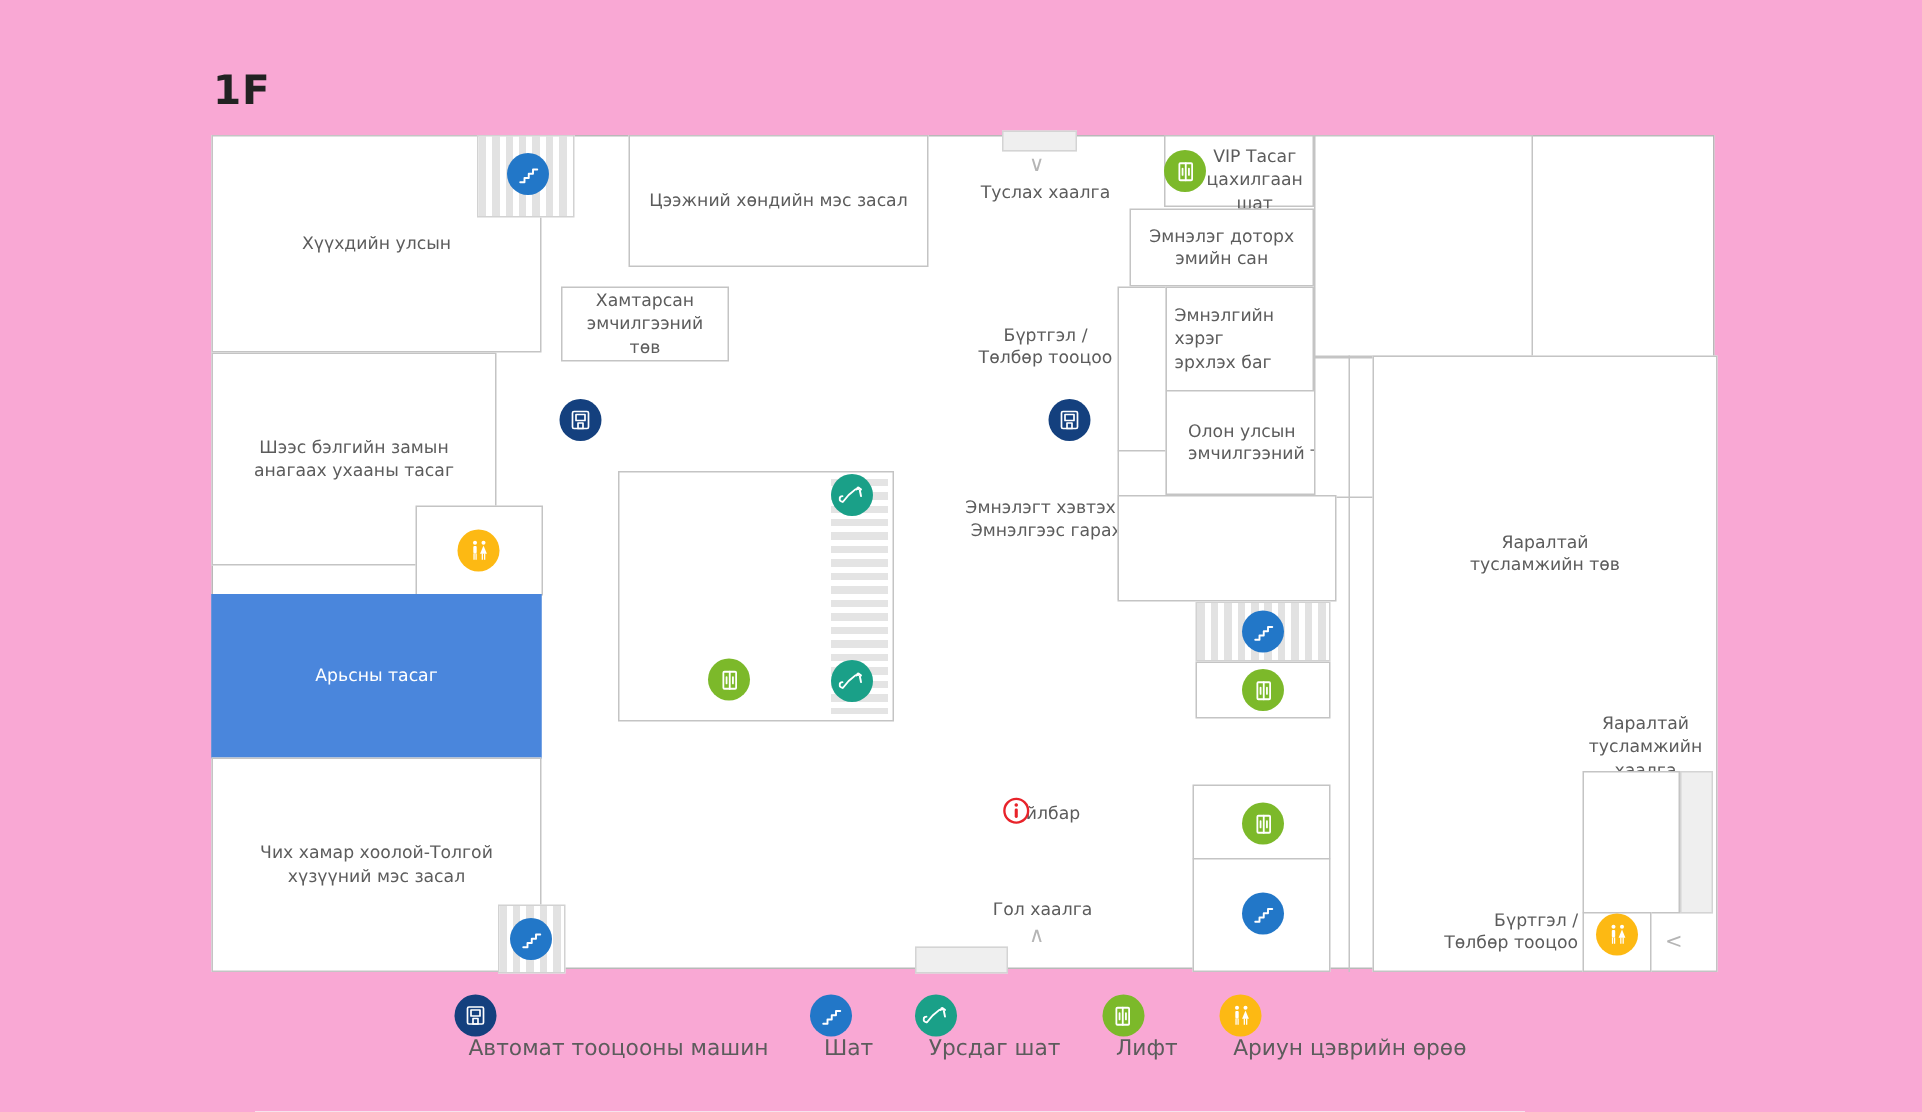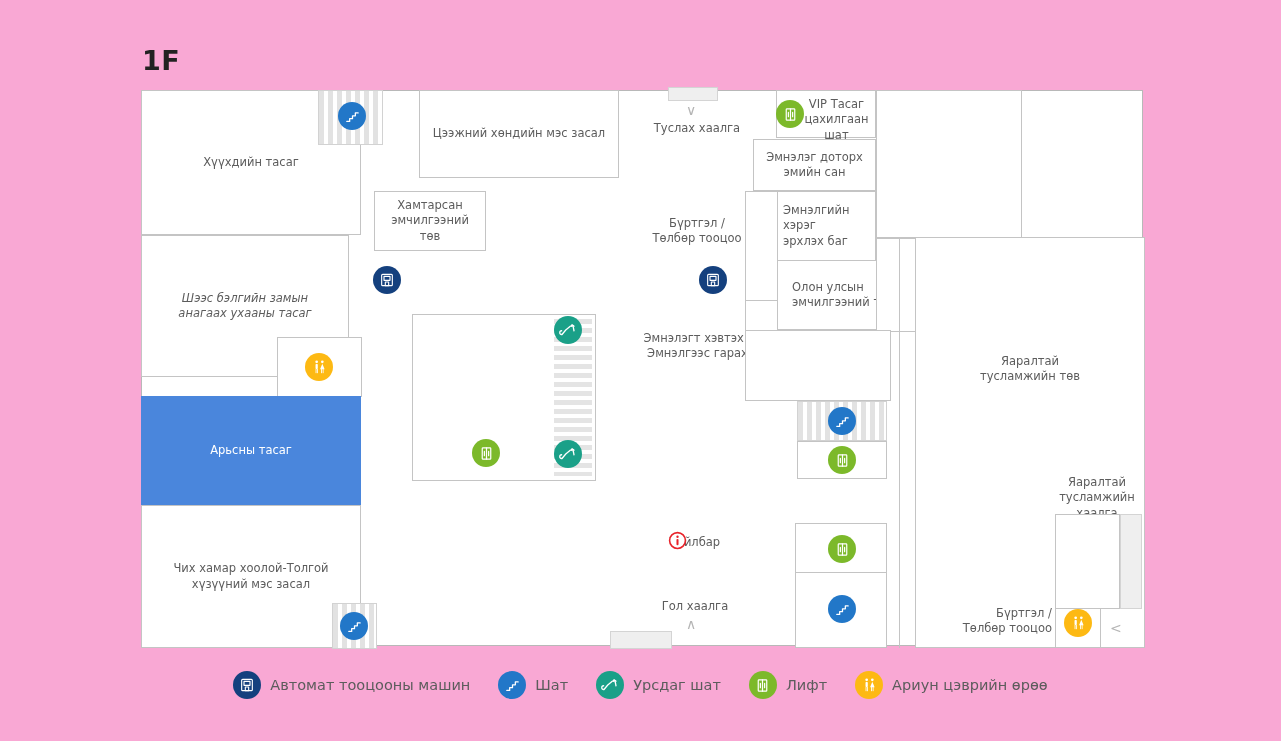--- a/index.html
+++ b/index.html
@@ -136,22 +136,22 @@
     left: 0; top: 665px;
     width: 1281px;
     height: 40px;
     display: flex;
     align-items: center;
     justify-content: center;
     gap: 0px;
   }
   .legend-item {
     display: flex;
-    align-items: center;
     margin: 0 14px;
+    flex-direction: column;
   }
   .legend-item .poi {
     position: relative;
     width: 28px; height: 28px;
     flex: 0 0 28px;
   }
   .legend-item .ltxt {
     margin-left: 9px;
     font-size: 14.5px;
     color: #5c5c5c;
@@ -161,24 +161,24 @@
 </head>
 <body>
 
 <div id="app">
 
   <div id="floor-title">1F</div>
 
   <div id="map">
 
     <div class="room" style="left:-1px; top:-1px; width:220px; height:145px;">
-      <span class="lbl">Хүүхдийн тасаг</span>
-    </div>
-
-    <div class="room" style="left:-1px; top:144px; width:208px; height:142px;font-style:italic;">
+      <span class="lbl">Хүүхдийн улсын</span>
+    </div>
+
+    <div class="room" style="left:-1px; top:144px; width:190px; height:142px;">
       <span class="lbl">Шээс бэлгийн замын
 анагаах ухааны тасаг</span>
     </div>
 
     <div class="room" style="left:135px; top:246px; width:85px; height:60px;"></div>
 
     <div class="room highlight" style="left:-1px; top:305px; width:220px; height:110px;">
       <span class="lbl">Арьсны тасаг</span>
     </div>
 
@@ -198,21 +198,21 @@
     <div class="poi stairs" style="left:198px; top:521px;">
       <svg width="17" height="17" viewBox="0 0 24 24" fill="none" stroke="#ffffff" stroke-width="1.8" stroke-linecap="round" stroke-linejoin="round">
         <polyline points="4,19 8,19 8,15 12,15 12,11 16,11 16,7 20,7"></polyline>
       </svg>
     </div>
 
     <div class="room" style="left:277px; top:-1px; width:200px; height:88px;">
       <span class="lbl">Цээжний хөндийн мэс засал</span>
     </div>
 
-    <div class="room" style="left:232px; top:100px; width:112px; height:60px;">
+    <div class="room" style="left:232px; top:100px; width:112px; height:50px;">
       <span class="lbl">Хамтарсан
 эмчилгээний төв</span>
     </div>
 
     <div class="room" style="left:270px; top:223px; width:184px; height:167px;"></div>
 
     <div class="escband" style="left:412px; top:228px; width:38px; height:157px;"></div>
 
     <div class="poi escalator" style="left:412px; top:225px;">
       <svg width="18" height="18" viewBox="0 0 24 24" fill="none" stroke="#ffffff" stroke-width="1.7" stroke-linecap="round" stroke-linejoin="round">

